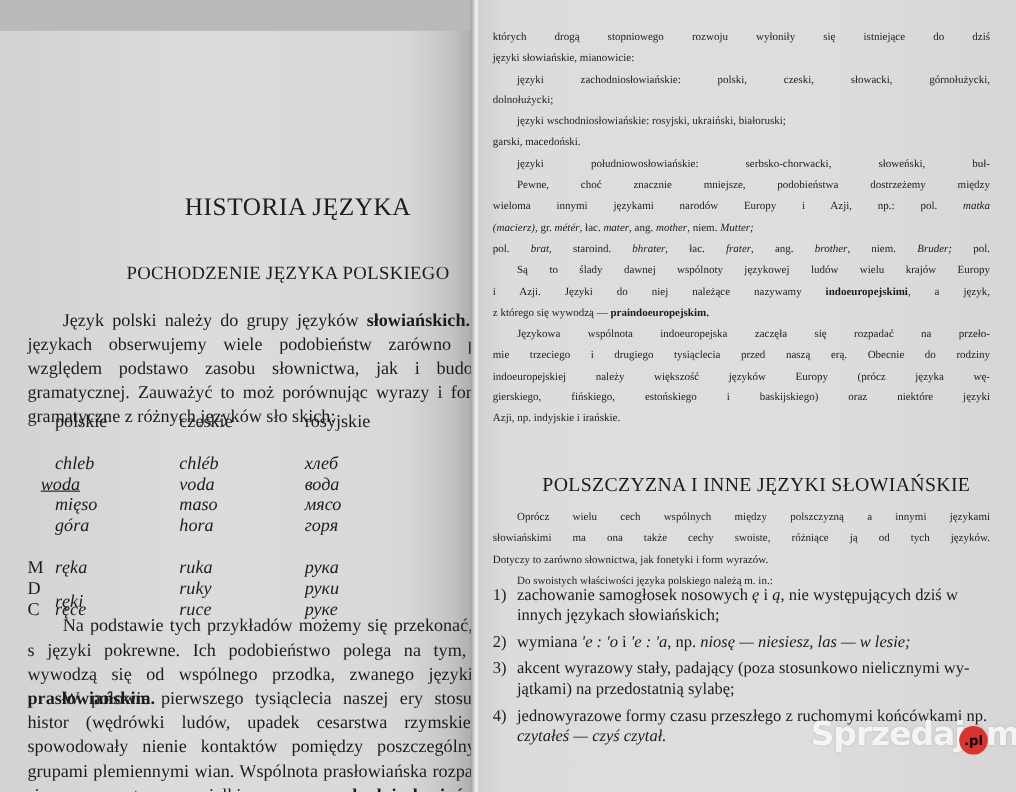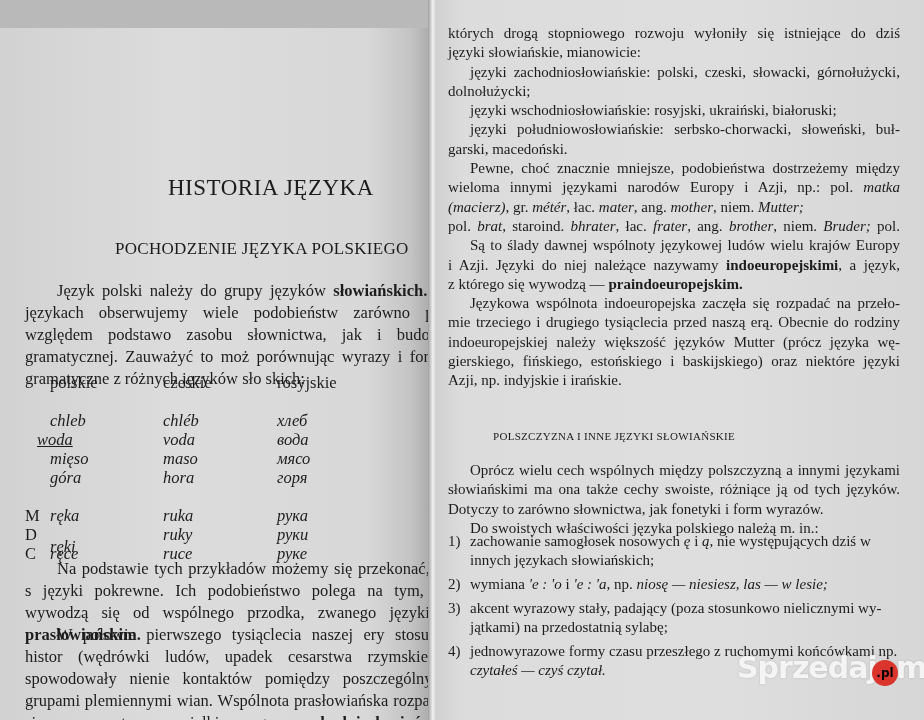--- a/index.html
+++ b/index.html
@@ -39,28 +39,28 @@
   .left-para { left:25px; width:425px; }
   .p1 { top:252px; }
   .p2 { top:530px; }
   .p3 { top:596px; }
   b { font-weight:bold; }
   .tbl { position:absolute; left:25px; top:345px; width:400px; font-size:16.5px; }
   .tbl .hdr { position:absolute; top:0; }
   .tbl .cell { position:absolute; font-style:italic; }
   .tbl .case { position:absolute; font-style:normal; left:0; }
   .right-text {
-    position:absolute; left:448px; width:452px; font-size:15px; line-height:19.3px;
+    position:absolute; left:448px; width:452px; font-size:10px; line-height:19.3px;
   }
   .r1 { top:24px; }
   .r-line { display:block; text-align:justify; text-align-last:justify; white-space:nowrap; }
   .r-line.last { text-align-last:left; }
   .r-ind { padding-left:22px; }
   .sec-title {
-    position:absolute; left:493px; top:430px; font-size:11px; letter-spacing:0.3px;
+    position:absolute; left:493px; top:430px; font-size:18px; letter-spacing:0.3px;
   }
   .r2 { top:461px; }
   .list { position:absolute; left:448px; top:532px; width:452px; font-size:15px; line-height:19px; }
   .li { position:relative; padding-left:22px; margin-bottom:5px; }
   .li .num { position:absolute; left:0; top:0; }
   i { font-style:italic; }
   .wm {
     position:absolute; left:737px; top:650px;
     font-family:"DejaVu Sans","Liberation Sans",sans-serif; font-weight:bold;
     font-size:30px; color:rgba(255,255,255,0.85); letter-spacing:-1px;
@@ -125,35 +125,35 @@
 
 <div class="page page-right"></div>
 <div class="gutter"></div>
 
 <div class="right-text r1">
   <span class="r-line">których drogą stopniowego rozwoju wyłoniły się istniejące do dziś</span>
   <span class="r-line last">języki słowiańskie, mianowicie:</span>
   <span class="r-line r-ind">języki zachodniosłowiańskie: polski, czeski, słowacki, górnołużycki,</span>
   <span class="r-line last">dolnołużycki;</span>
   <span class="r-line r-ind last">języki wschodniosłowiańskie: rosyjski, ukraiński, białoruski;</span>
+  <span class="r-line last">garski, macedoński.</span>
   <span class="r-line r-ind">języki południowosłowiańskie: serbsko-chorwacki, słoweński, buł-</span>
-  <span class="r-line last">garski, macedoński.</span>
 
   <span class="r-line r-ind">Pewne, choć znacznie mniejsze, podobieństwa dostrzeżemy między</span>
   <span class="r-line"><span>wieloma innymi językami narodów Europy i Azji, np.: pol. </span><i>matka</i></span>
   <span class="r-line last"><i>(macierz)</i><span>, gr. </span><i>métér</i><span>, łac. </span><i>mater</i><span>, ang. </span><i>mother</i><span>, niem. </span><i>Mutter;</i></span>
   <span class="r-line"><span>pol. </span><i>brat</i><span>, staroind. </span><i>bhrater</i><span>, łac. </span><i>frater</i><span>, ang. </span><i>brother</i><span>, niem. </span><i>Bruder;</i><span> pol.</span></span>
 
   <span class="r-line r-ind">Są to ślady dawnej wspólnoty językowej ludów wielu krajów Europy</span>
   <span class="r-line"><span>i Azji. Języki do niej należące nazywamy </span><b>indoeuropejskimi</b><span>, a język,</span></span>
   <span class="r-line last"><span>z którego się wywodzą — </span><b>praindoeuropejskim.</b></span>
 
   <span class="r-line r-ind">Językowa wspólnota indoeuropejska zaczęła się rozpadać na przeło-</span>
   <span class="r-line">mie trzeciego i drugiego tysiąclecia przed naszą erą. Obecnie do rodziny</span>
-  <span class="r-line">indoeuropejskiej należy większość języków Mutter (prócz języka wę-</span>
+  <span class="r-line">indoeuropejskiej należy większość języków Europy (prócz języka wę-</span>
   <span class="r-line">gierskiego, fińskiego, estońskiego i baskijskiego) oraz niektóre języki</span>
   <span class="r-line last">Azji, np. indyjskie i irańskie.</span>
 </div>
 
 <h2 class="sec-title" style="margin:0;font-weight:normal;">POLSZCZYZNA I INNE JĘZYKI SŁOWIAŃSKIE</h2>
 
 <div class="right-text r2">
   <span class="r-line r-ind">Oprócz wielu cech wspólnych między polszczyzną a innymi językami</span>
   <span class="r-line">słowiańskimi ma ona także cechy swoiste, różniące ją od tych języków.</span>
   <span class="r-line last">Dotyczy to zarówno słownictwa, jak fonetyki i form wyrazów.</span>

